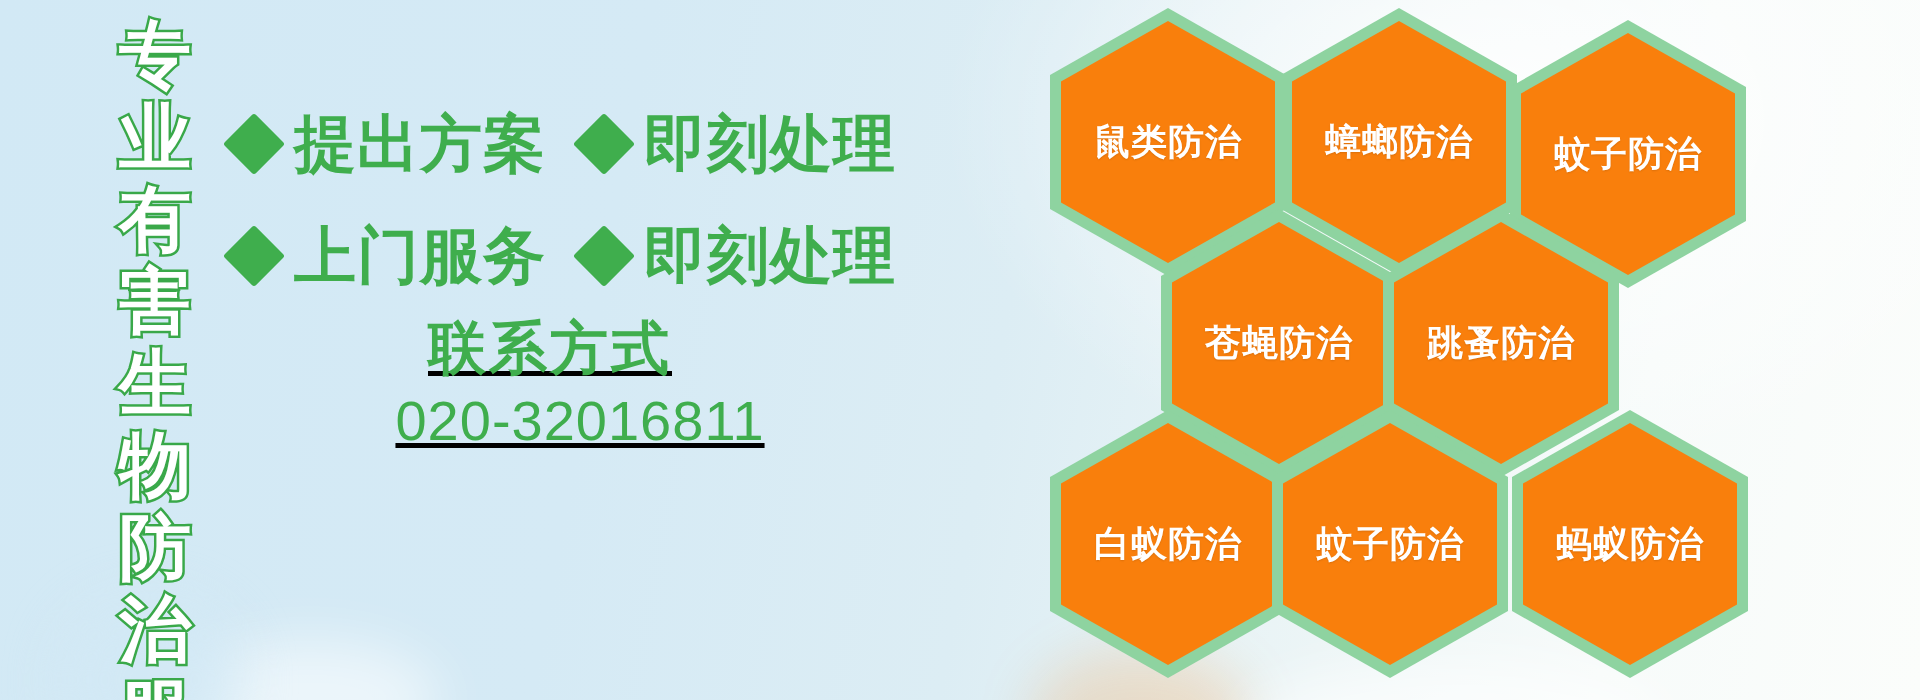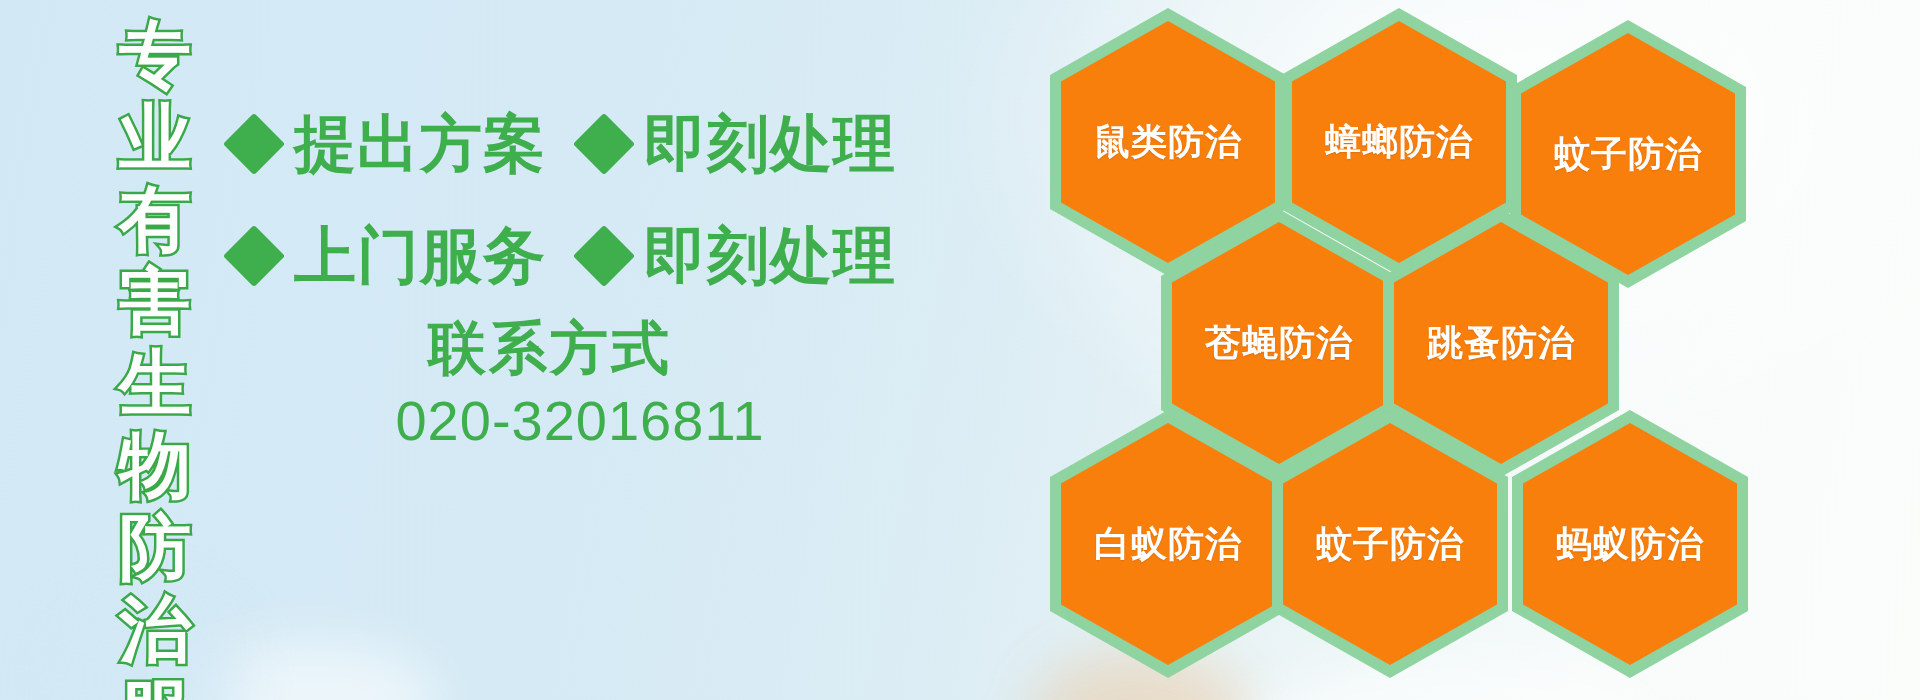--- a/index.html
+++ b/index.html
@@ -44,21 +44,21 @@
   .diamond{
     width:44px;height:44px;background:#3fae4d;
     transform:rotate(45deg);margin-right:18px;flex:none;border-radius:3px;
   }
   .btext{
     font-size:62px;font-weight:bold;color:#3fae4d;
     letter-spacing:1px;white-space:nowrap;line-height:1;
   }
 
   
-  #contact{position:absolute;left:300px;top:312px;width:560px;text-align:center;}
+  #contact{position:absolute;left:300px;top:312px;width:560px;text-align:center;text-decoration:underline;}
   #contact .c-title{
     font-size:58px;font-weight:bold;color:#3fae4d;line-height:1.25;
     letter-spacing:3px;margin-left:-60px;
   }
   #contact .c-phone{
     font-size:56px;color:#3fae4d;line-height:1.28;letter-spacing:1px;
     font-weight:normal;
   }
 
   

